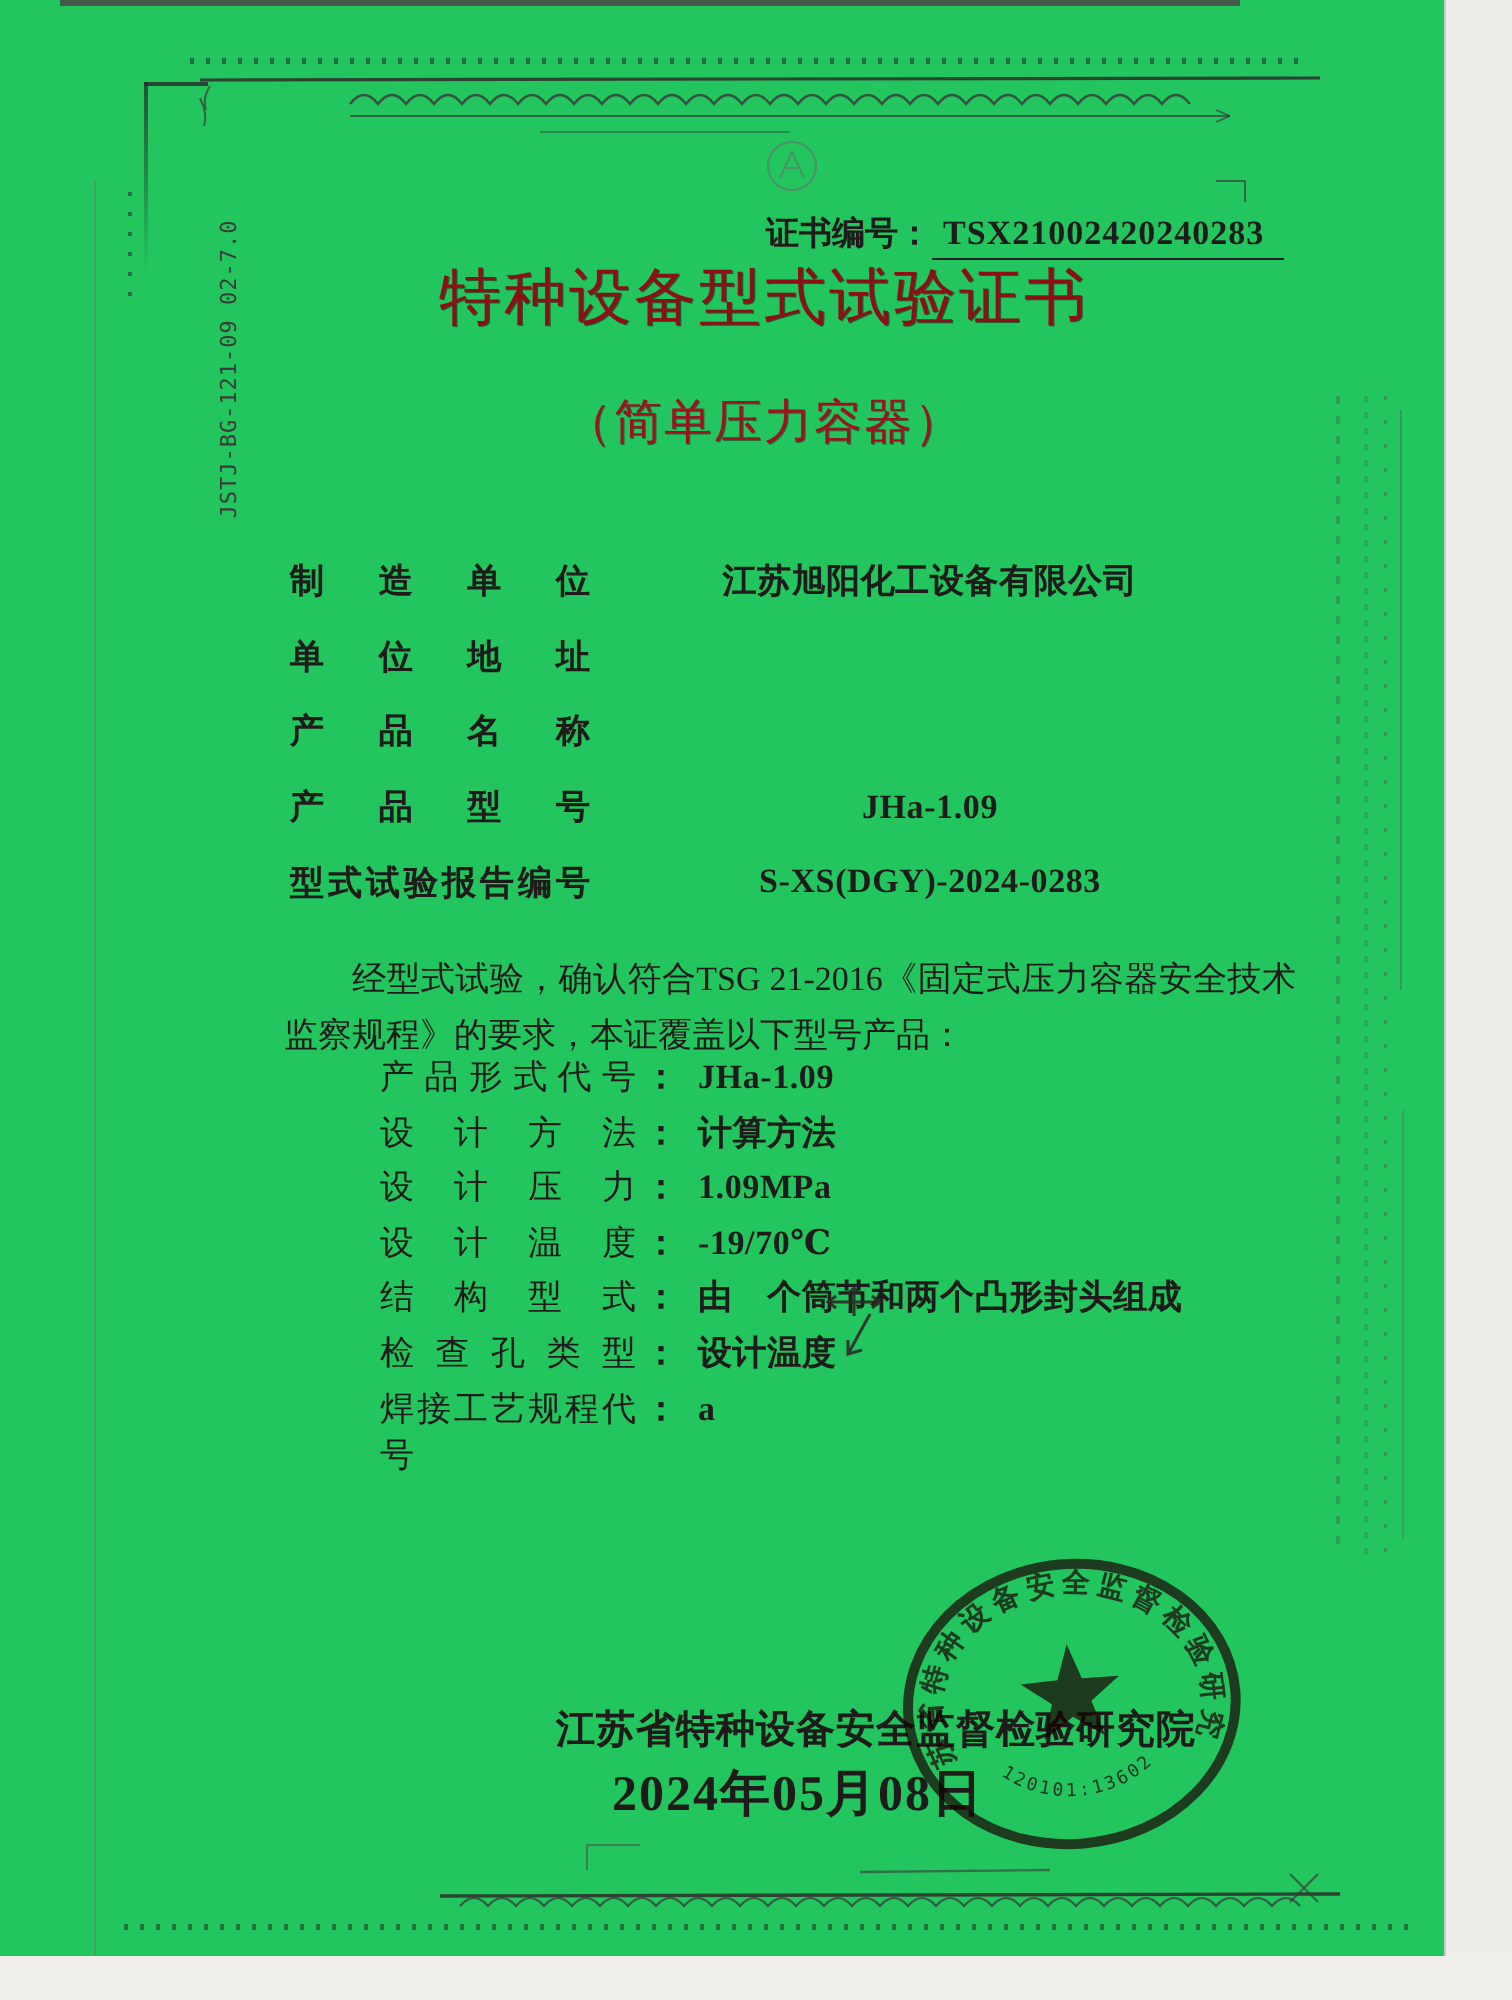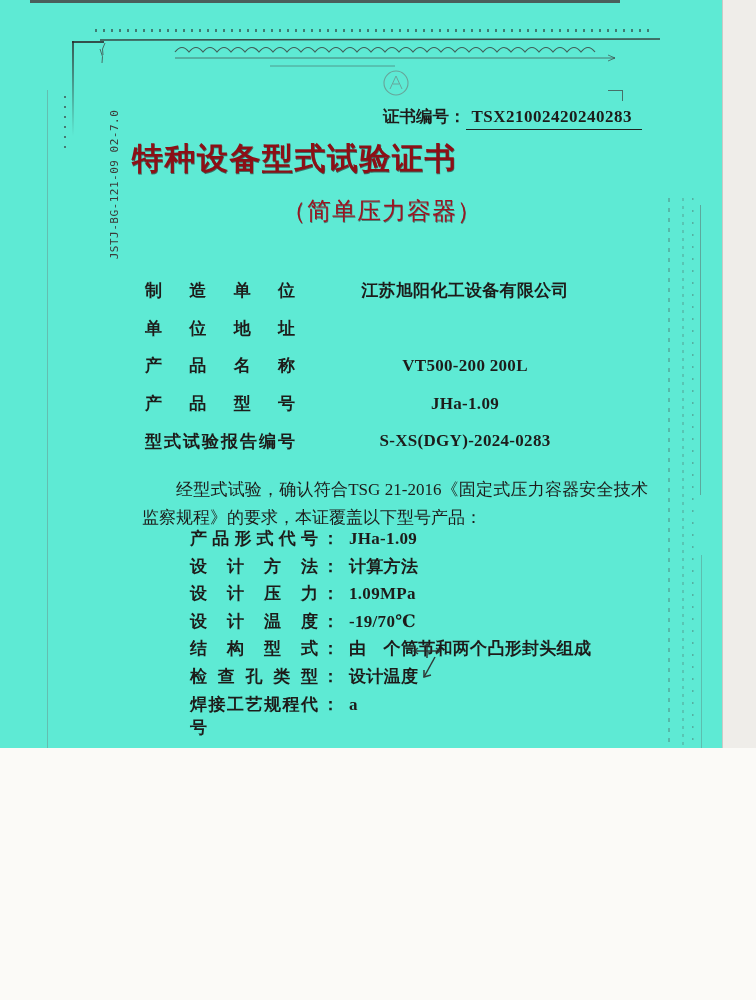--- a/index.html
+++ b/index.html
@@ -1,21 +1,21 @@
 <!DOCTYPE html>
 <html><head>
 <meta charset="utf-8">
 <style>
   html,body{margin:0;padding:0;}
   body{
     width:756px;height:1000px;
     font-family:"Liberation Serif","DejaVu Serif",serif;
     color:#1d1c1a;background:#fbfaf7;
   }
-  .canvas{position:relative;width:756px;height:748px;overflow:hidden;background:#5eead4;}
+  .canvas{position:relative;width:756px;height:1000px;overflow:hidden;background:#22c55e;}
   .abs{position:absolute;}
 
   
   .top-dark-strip{left:30px;top:0;width:590px;height:3px;background:#474645;opacity:.85;}
   .dashrow{height:3px;background:repeating-linear-gradient(90deg,rgba(40,40,40,.7) 0 2px,transparent 2px 8px);}
   .dashrow.top{left:95px;top:29px;width:555px;opacity:.8;}
   .dashrow.bottom{left:62px;top:962px;width:645px;opacity:.75;}
   .edge-h{left:72px;top:41px;width:32px;height:1.5px;background:rgba(40,40,40,.8);}
   .edge-v{left:72px;top:41px;width:1.5px;height:95px;background:linear-gradient(180deg,rgba(40,40,40,.75),rgba(40,40,40,0));}
   .dotcol{left:64px;top:96px;width:2px;height:60px;background:repeating-linear-gradient(180deg,rgba(50,50,50,.6) 0 2px,transparent 2px 10px);}
@@ -37,41 +37,41 @@
     transform:rotate(-90deg);transform-origin:center;
     font-family:"DejaVu Sans Mono","Liberation Mono",monospace;
     font-size:11px;letter-spacing:.5px;color:#3c3b39;}
 
   
   .certno-row{left:383px;top:106px;font-size:16.5px;font-weight:600;white-space:nowrap;}
   .certno-val{display:inline-block;border-bottom:1.5px solid #222;padding:0 10px 2px 6px;
     font-size:17px;letter-spacing:.5px;font-weight:600;}
 
   
-  .doc-title{left:132px;top:138px;width:500px;text-align:left;
-    font-size:31px;font-weight:bold;letter-spacing:1.5px;
+  .doc-title{left:132px;top:128px;width:500px;text-align:center;
+    font-size:31px;font-weight:normal;letter-spacing:1.5px;
     color:#8c1016;text-shadow:.6px .6px 0 rgba(30,5,8,.55);}
   .doc-subtitle{left:132px;top:195px;width:500px;text-align:center;
     font-size:24px;font-weight:normal;letter-spacing:1px;
     color:#9d1420;text-shadow:.5px .5px 0 rgba(30,5,8,.45);}
 
   
   .fields{left:145px;top:272px;width:495px;}
   .frow{display:flex;align-items:center;height:37.6px;}
   .flabel{width:150px;font-size:17px;font-weight:600;text-align:justify;text-align-last:justify;}
   .fvalue{width:330px;margin-left:5px;text-align:center;font-size:17px;font-weight:600;letter-spacing:.3px;}
 
   
   .statement{left:142px;top:476px;width:506px;font-size:17px;line-height:1.62;
     text-align:justify;text-indent:2em;font-weight:500;}
 
   
   .details{left:190px;top:527px;width:470px;}
   .drow{display:flex;align-items:baseline;height:27.6px;}
-  .dlabel{width:128px;font-size:17px;font-weight:700;text-align:justify;text-align-last:justify;}
+  .dlabel{width:128px;font-size:17px;font-weight:400;text-align:justify;text-align-last:justify;}
   .dcolon{margin-left:4px;font-size:17px;font-weight:600;}
   .dvalue{margin-left:10px;font-size:17px;font-weight:600;letter-spacing:.3px;white-space:pre;}
 
   
   .issuer-name{left:200px;top:851px;width:398px;text-align:right;
     font-size:19.5px;font-weight:600;letter-spacing:.5px;}
   .issue-date{left:200px;top:880px;width:398px;text-align:center;
     font-size:25px;font-weight:600;letter-spacing:1px;}
 
   
@@ -129,21 +129,20 @@
   <div class="abs fields">
     <div class="frow">
       <div class="flabel">制造单位</div>
       <div class="fvalue">江苏旭阳化工设备有限公司</div>
     </div>
     <div class="frow">
       <div class="flabel">单位地址</div>
     </div>
     <div class="frow">
       <div class="flabel">产品名称</div>
-      <div class="fvalue">VT500-200 200L</div>
     </div>
     <div class="frow">
       <div class="flabel">产品型号</div>
       <div class="fvalue">JHa-1.09</div>
     </div>
     <div class="frow">
       <div class="flabel">型式试验报告编号</div>
       <div class="fvalue">S-XS(DGY)-2024-0283</div>
     </div>
   </div>

